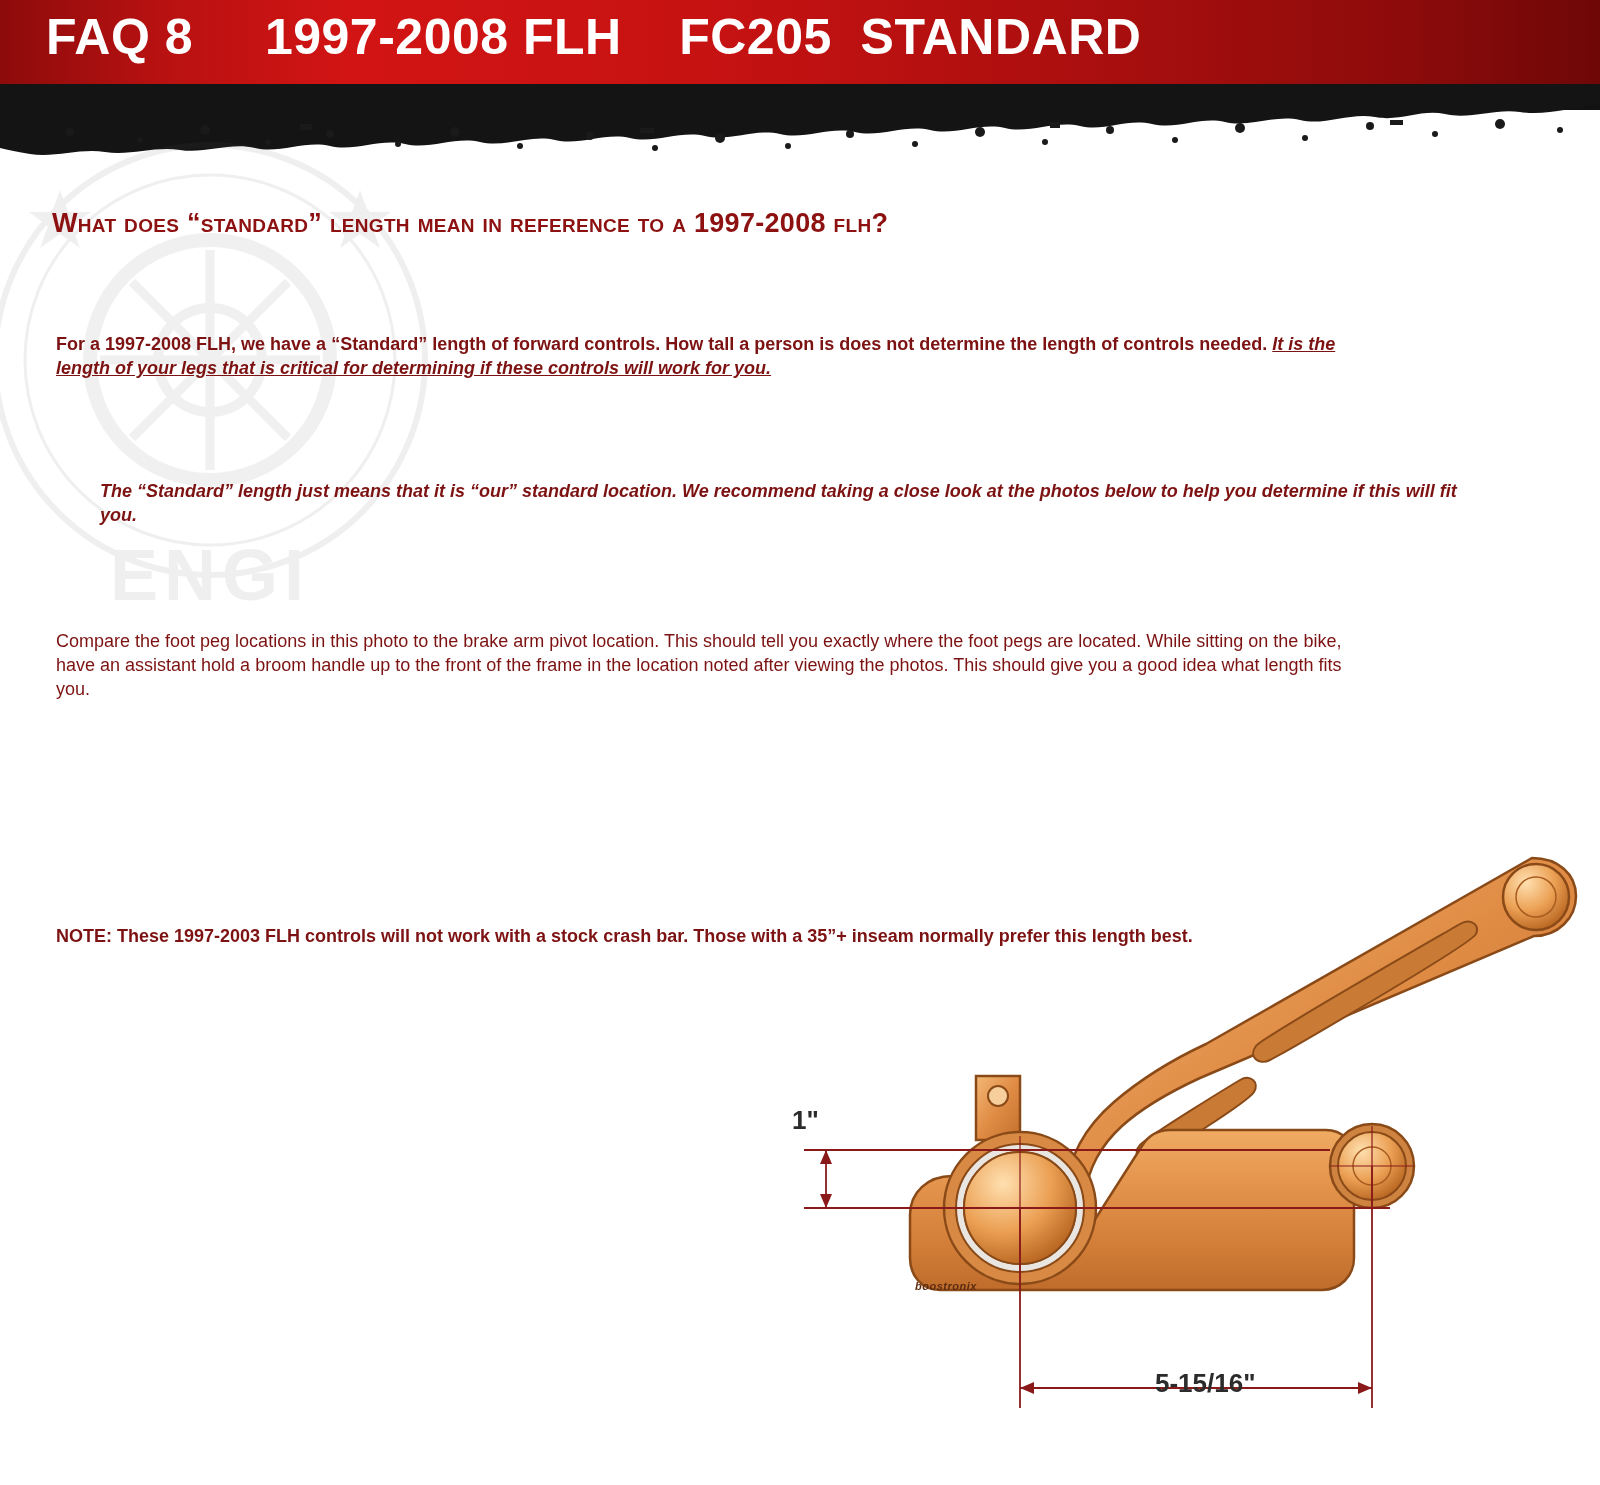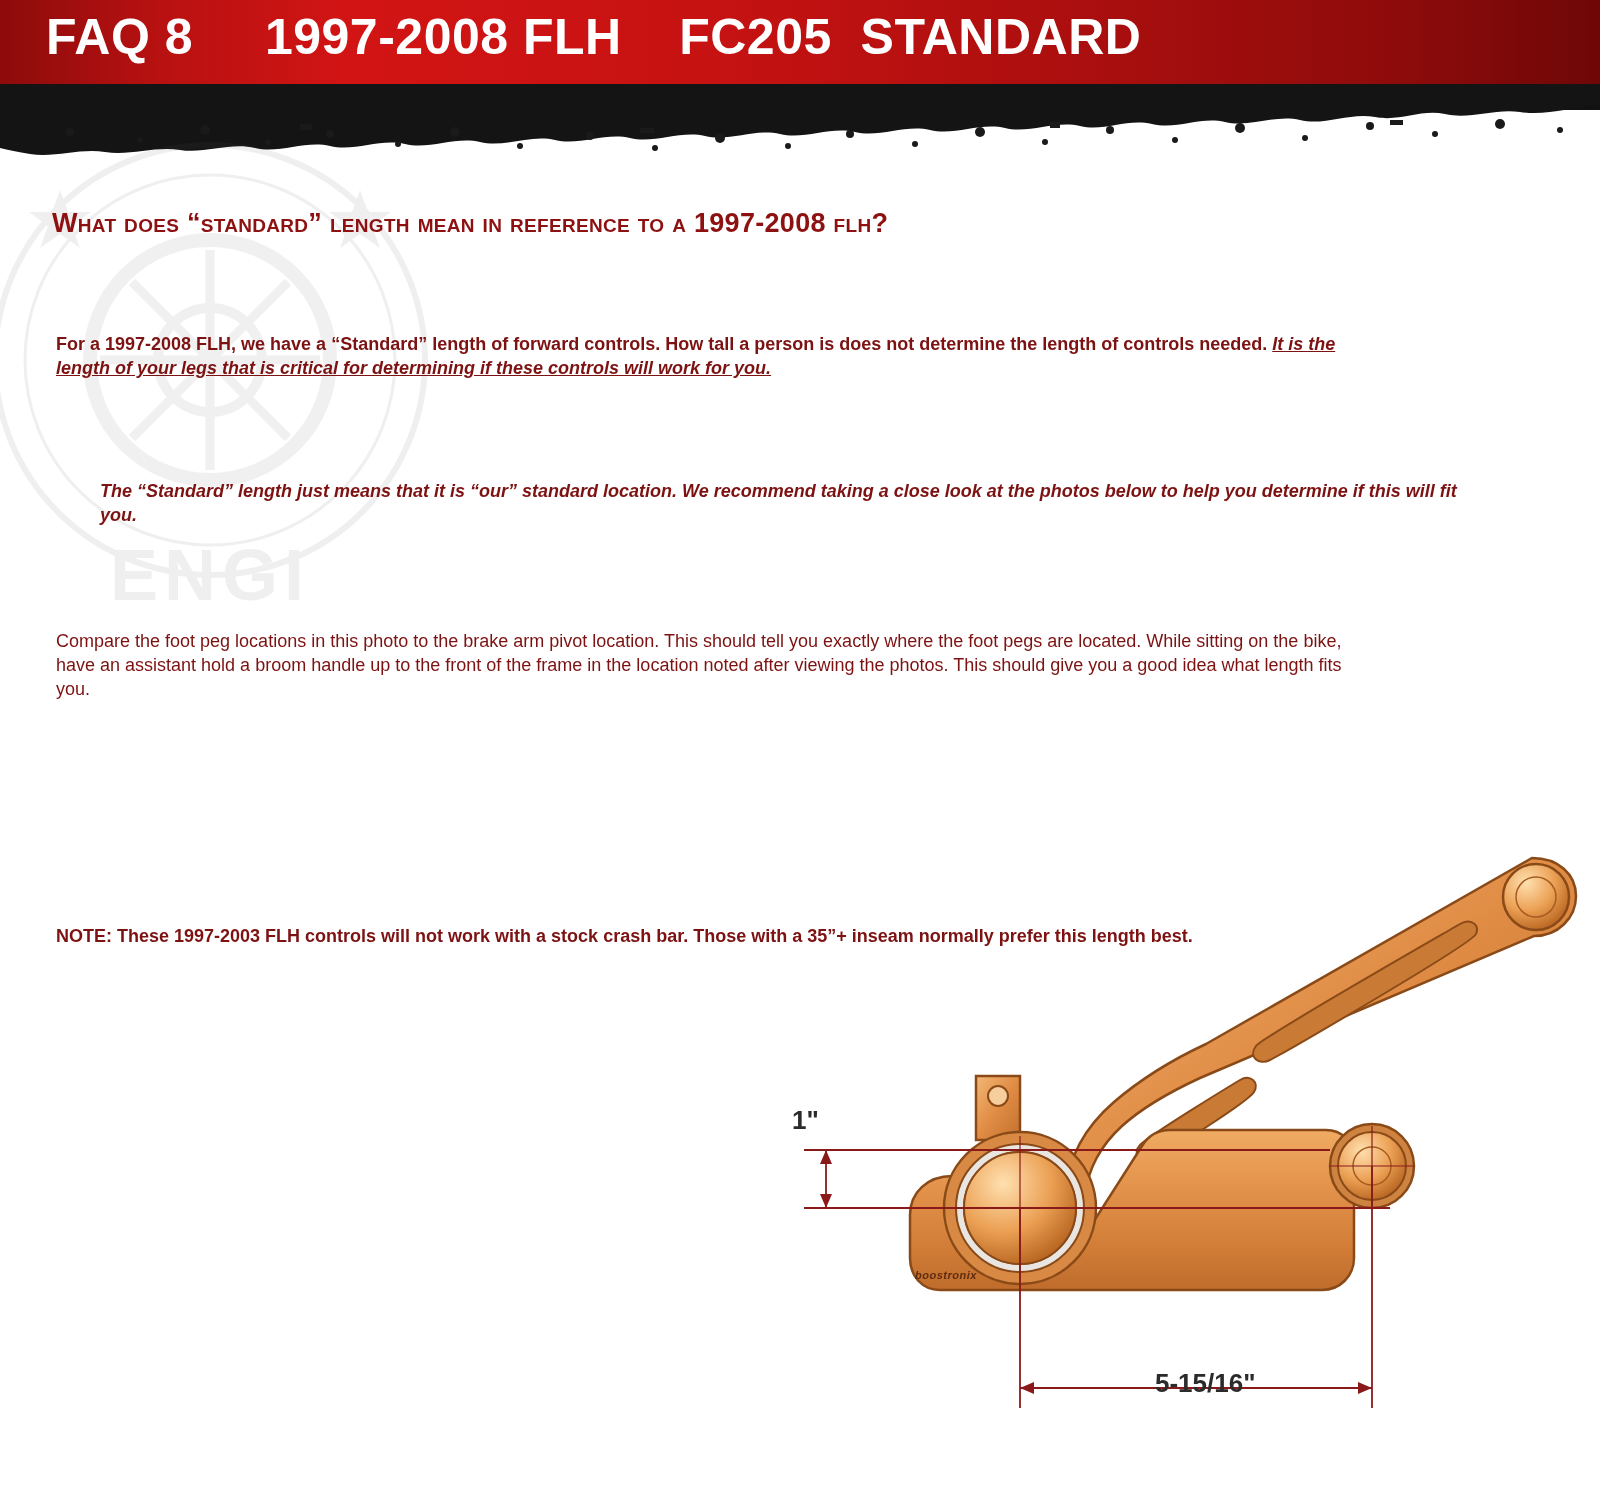--- a/index.html
+++ b/index.html
@@ -112,21 +112,21 @@
   .dim-label {
     position: absolute;
     font-family: "Liberation Sans", sans-serif;
     color: #2b2b2b;
     font-weight: bold;
   }
   .dim-v { left: 22px; top: 265px; font-size: 26px; }
   .dim-h { left: 385px; top: 528px; font-size: 26px; }
   .sig {
     position:absolute;
-    left: 145px; top: 429px;
+    left: 145px; top: 440px;
     font-size: 11px;
     color:#5d2b10;
     font-style:italic;
     font-weight:bold;
     letter-spacing:.5px;
   }
 </style>
 </head>
 <body>
 

